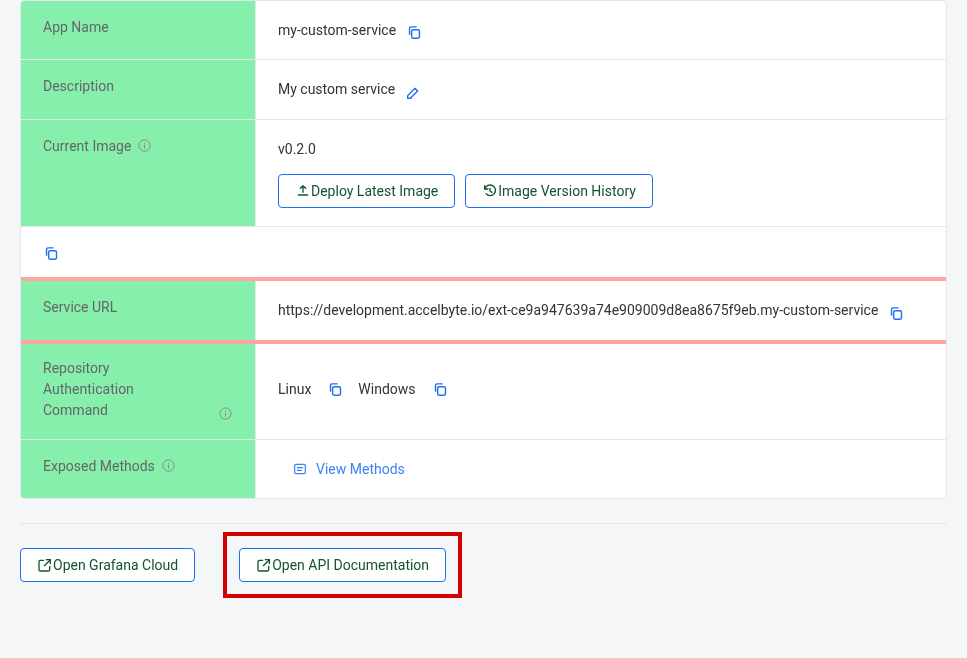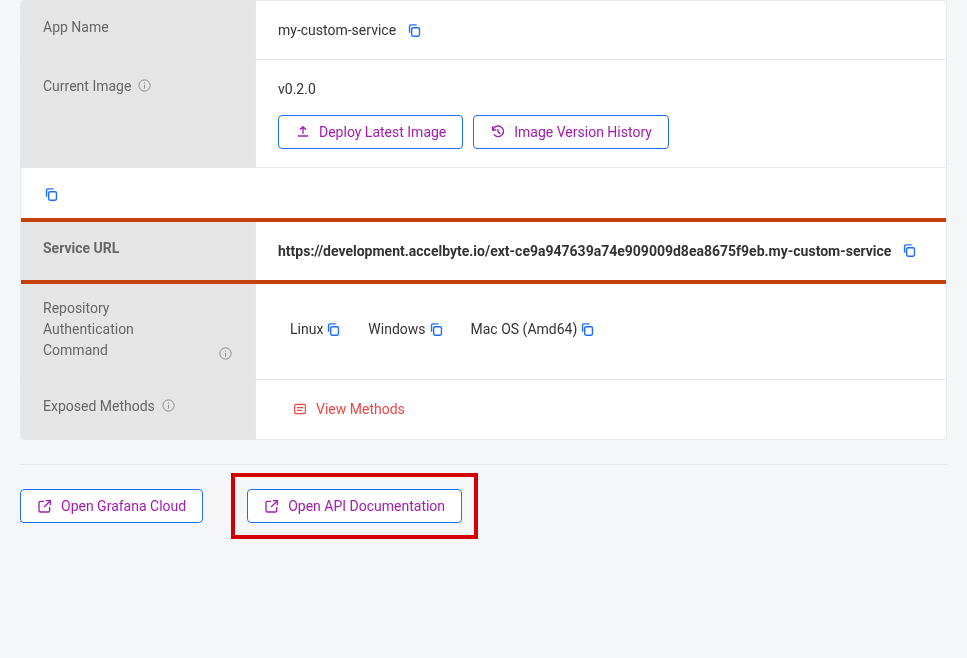--- a/index.html
+++ b/index.html
@@ -28,21 +28,21 @@
       display: flex;
       border-bottom: 1px solid #e4e7eb;
     }
     .row:last-child {
       border-bottom: none;
     }
     .label-cell {
       width: 235px;
       min-width: 235px;
       padding: 18px 22px;
-      background: #e5e5e5;
+      background: #86efac;
       color: #666;
       font-size: 14px;
       border-right: 1px solid #e4e7eb;
       display: flex;
       align-items: flex-start;
       gap: 6px;
     }
     .label-cell.centered {
         align-items: flex-end;
         gap: 43px;
@@ -51,90 +51,87 @@
       flex: 1;
       padding: 18px 22px;
       color: #333;
       font-size: 14px;
       display: flex;
       flex-direction: column;
       gap: 14px;
     }
     .value-line {
       display: flex;
-      align-items: center;
+      align-items: flex-end;
       flex-wrap: wrap;
       gap: 10px;
       line-height: 1.6;
     }
     .inline-text {
         word-break: break-all;
     }
     .icon-btn {
       display: inline-flex;
       align-items: center;
       justify-content: center;
       color: #1c6ef2;
       cursor: pointer;
       border: none;
       background: none;
       padding: 0;
     }
     .btn {
       display: inline-flex;
       align-items: center;
-      gap: 8px;
       padding: 8px 16px;
       border: 1px solid #1c6ef2;
       background: #fff;
-      color: #a21caf;
+      color: #14532d;
       border-radius: 4px;
       font-size: 14px;
       cursor: pointer;
       font-family: inherit;
     }
     .btn-row {
       display: flex;
       gap: 10px;
     }
     .info-icon {
       display: inline-flex;
       color: #888;
       align-items: center;
     }
     .highlight-red {
-      border: 4px solid #c2410c;
+      border: 4px solid #fca5a5;
       margin: -4px;
       position: relative;
       z-index: 1;
-      font-weight: bold;
     }
     .footer-actions {
       margin-top: 24px;
       padding-top: 24px;
       border-top: 1px solid #e4e7eb;
       display: flex;
       gap: 16px;
       align-items: flex-start;
       padding-bottom: 30px;
     }
     .footer-highlight {
       border: 4px solid #d40000;
       padding: 12px;
       margin: -16px 12px;
     }
     .os-group {
         display: inline-flex;
         align-items: center;
-        gap: 2px;
+        gap: 16px;
         margin-right: 14px;
-        margin-left: 12px;
     }
     .link-text{
-        color:#ef4444;
+        color:#3b82f6;
         display:inline-flex;
         align-items:center;
         gap:8px;
         cursor:pointer;
     }
     svg { display:block; }
   </style>
 </head>
 <body>
 
@@ -182,20 +179,33 @@
           <span>my-custom-service</span>
           <button class="icon-btn">
             <svg width="17" height="17">
                 <use href="#i-copy"></use>
               </svg>
           </button>
         </div>
       </div>
     </div>
 
+    <div class="row">
+      <div class="label-cell">Description</div>
+      <div class="value-cell">
+        <div class="value-line">
+          <span>My custom service</span>
+          <button class="icon-btn">
+            <svg width="16" height="16">
+                <use href="#i-edit"></use>
+              </svg>
+          </button>
+        </div>
+      </div>
+    </div>
 
     <div class="row">
       <div class="label-cell">
         <span>Current Image</span>
         <span class="info-icon">
           <svg width="15" height="15">
               <use href="#i-info"></use>
             </svg>
         </span>
       </div>
@@ -266,28 +276,20 @@
               </button>
           </span>
           <span class="os-group">
             <span>Windows</span>
             <button class="icon-btn">
                 <svg width="17" height="17">
                   <use href="#i-copy"></use>
                 </svg>
               </button>
           </span>
-          <span class="os-group">
-            <span>Mac OS (Amd64)</span>
-            <button class="icon-btn">
-                <svg width="17" height="17">
-                  <use href="#i-copy"></use>
-                </svg>
-              </button>
-          </span>
         </div>
       </div>
     </div>
 
     <div class="row">
       <div class="label-cell">
         <span>Exposed Methods</span>
         <span class="info-icon">
           <svg width="15" height="15">
               <use href="#i-info"></use>

